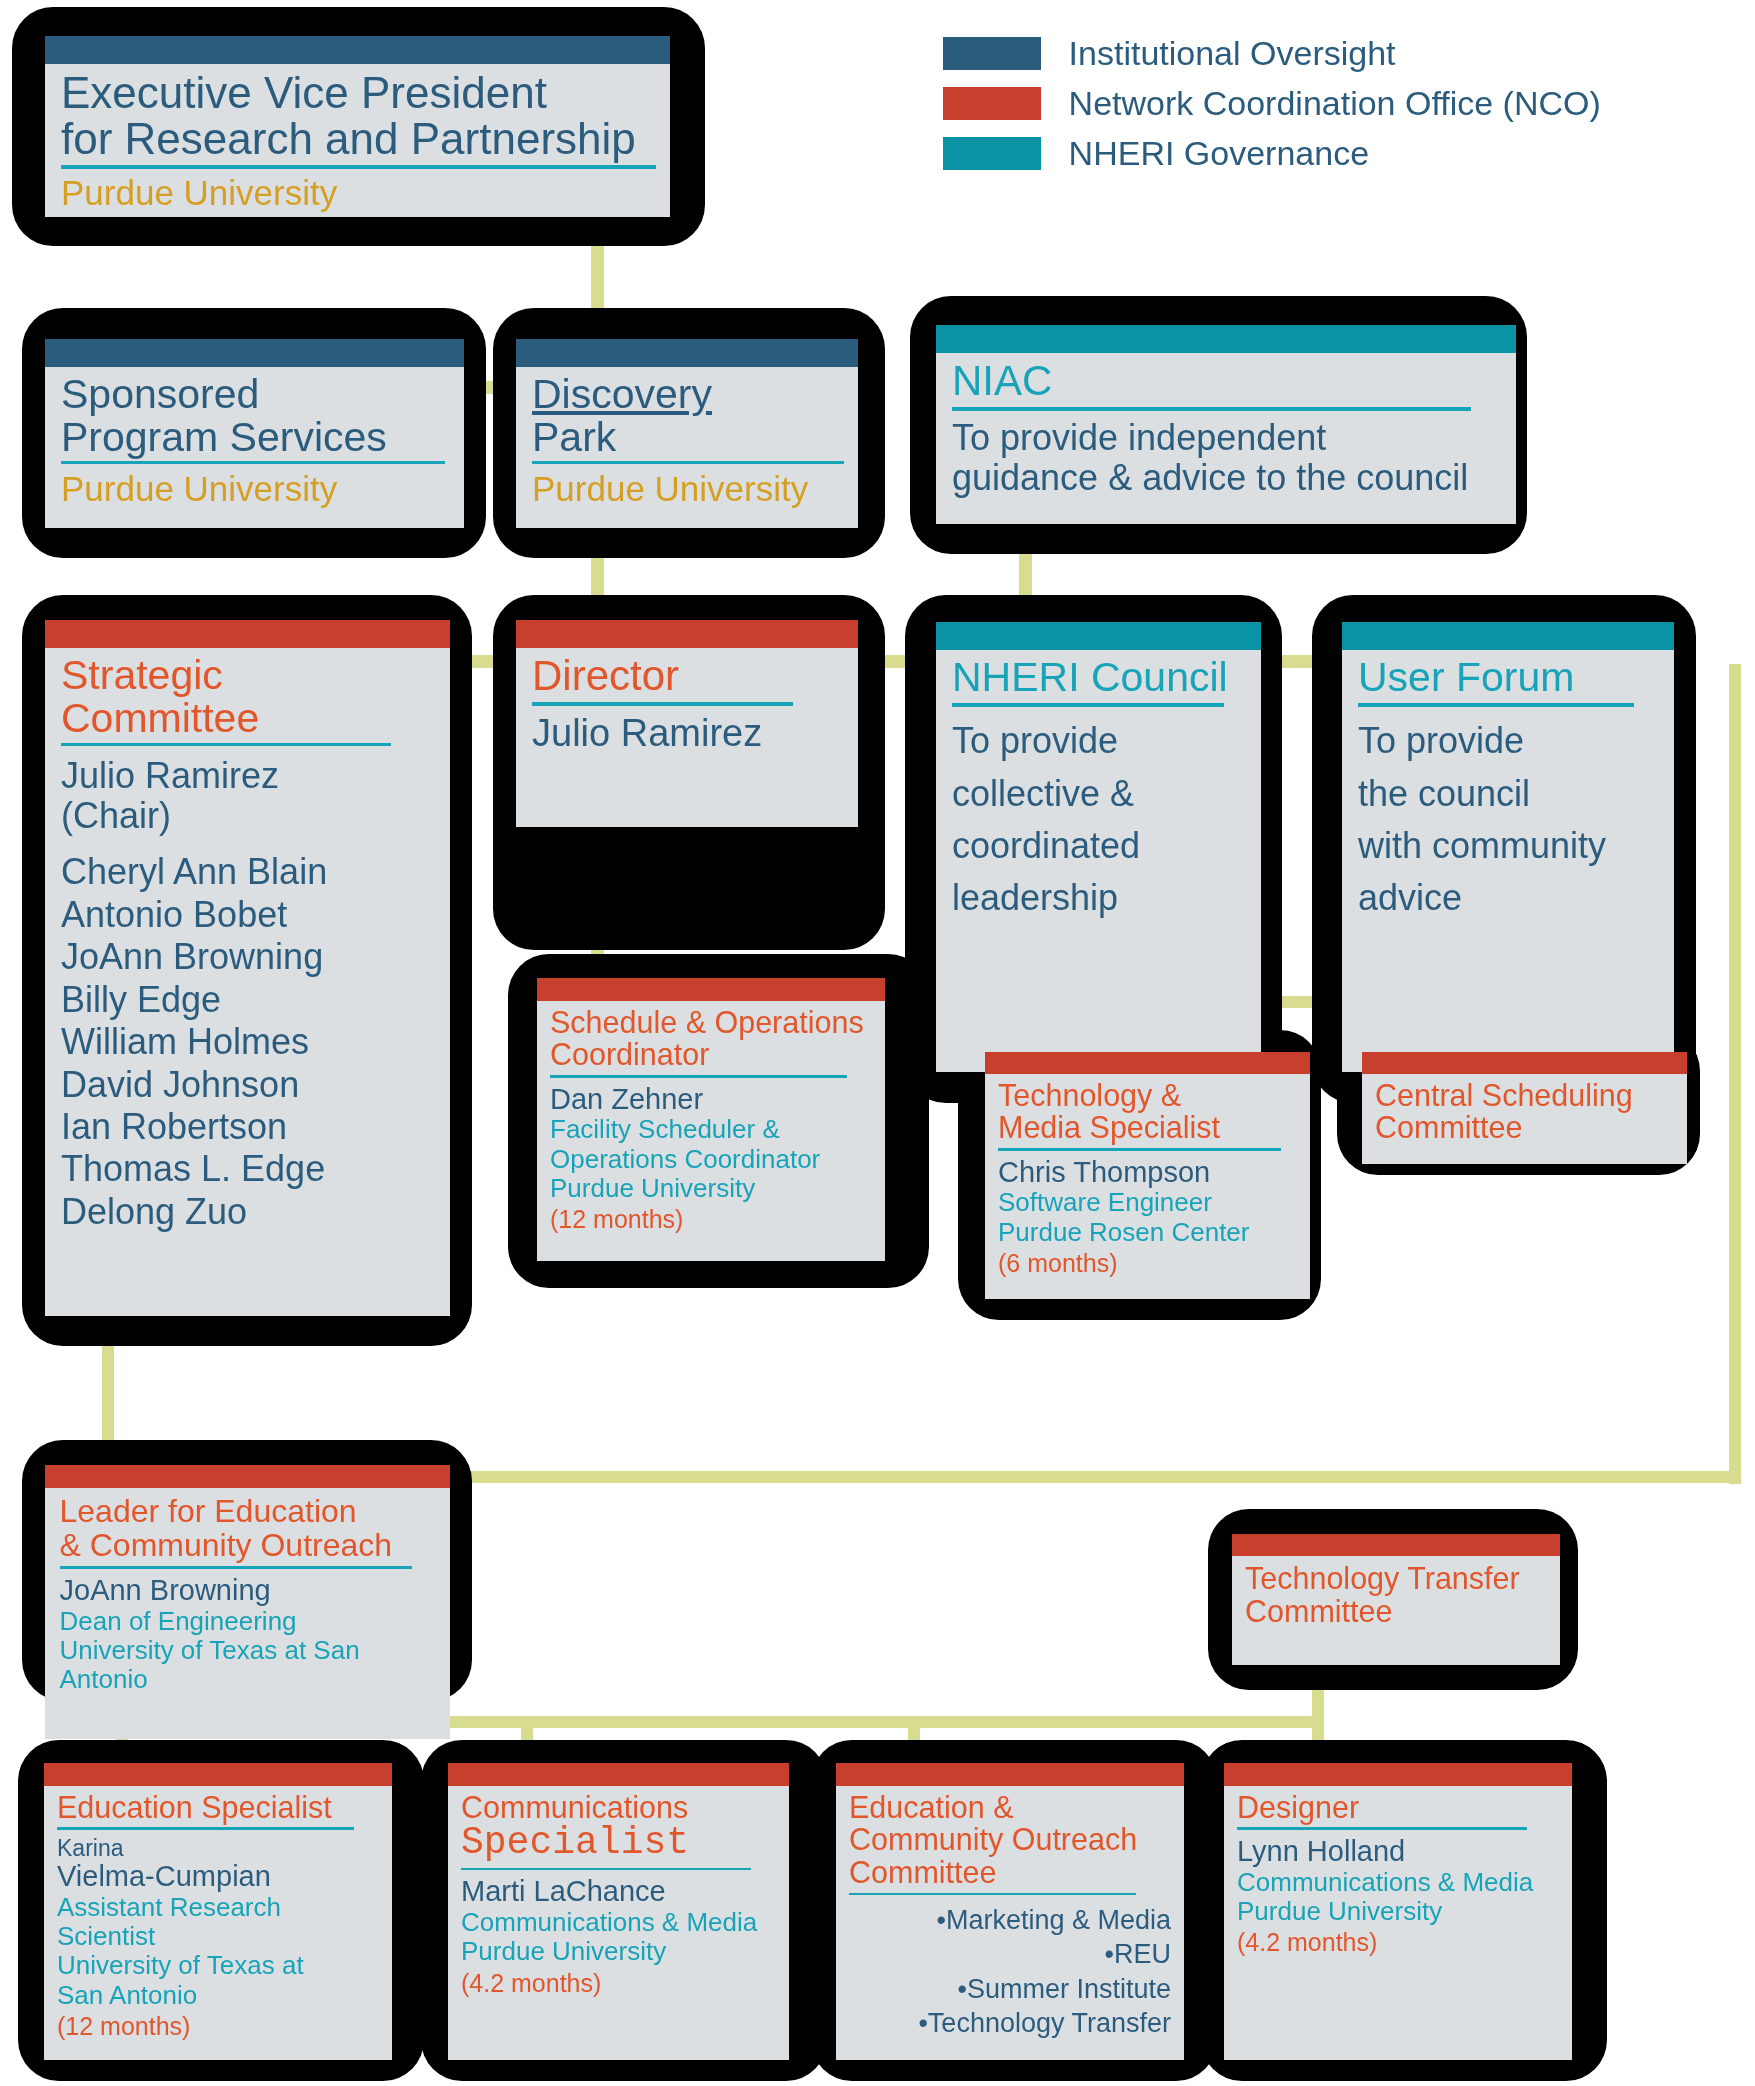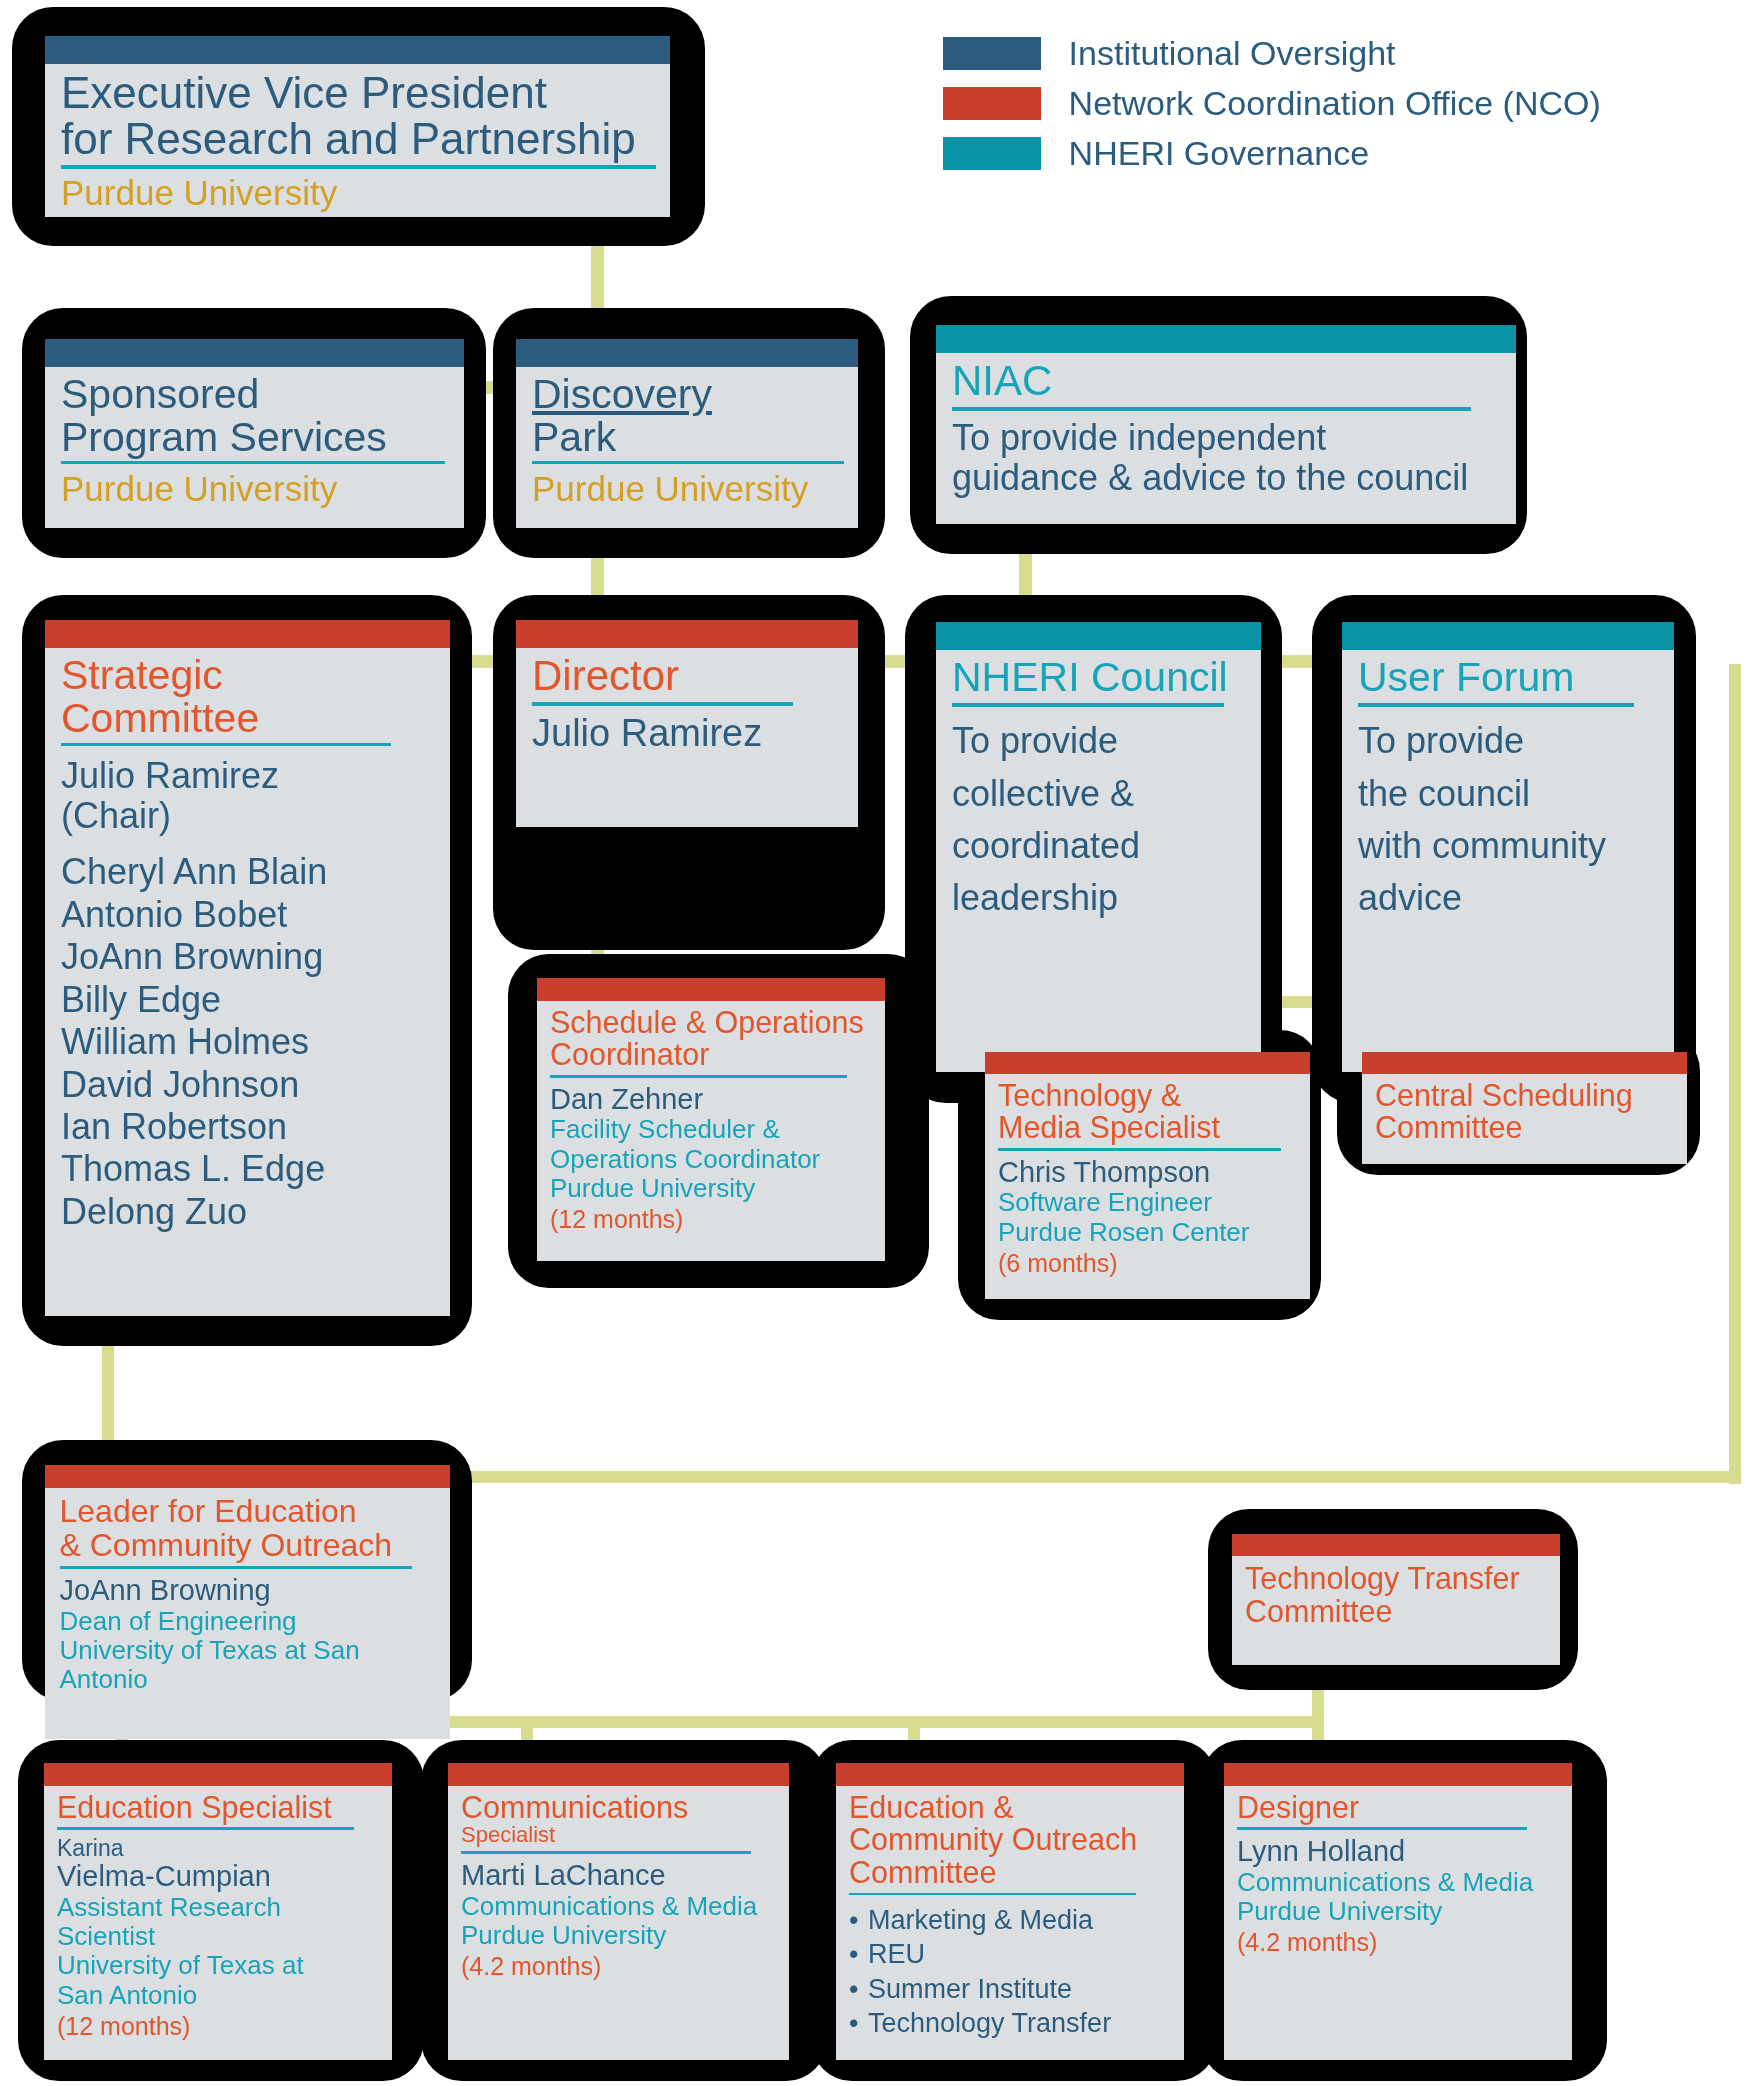--- a/index.html
+++ b/index.html
@@ -35,21 +35,21 @@
   
   #legend{position:absolute;left:943px;top:36px;z-index:5;}
   .leg-row{display:flex;align-items:center;margin-bottom:16px;}
   .leg-sw{width:98px;height:33px;margin-right:27.6px;flex:none;}
   .leg-lab{font-size:34px;color:#2b5c7e;line-height:1;white-space:nowrap;}
 
   
   .mlist{margin:0;padding:0;list-style:none;}
   .mlist li{line-height:1.18;}
   .blist{margin:0;padding:0;list-style:none;}
-  .blist li{line-height:1.28;}
+  .blist li{line-height:1.28;text-align:right;}
   .blist li:before{content:"\2022";display:inline-block;width:19px;}
 </style>
 </head>
 <body>
 
 <div id="stage">
 
   <div class="conn" style="left:591px;top:212px;width:13px;height:395px;"></div>
   <div class="conn" style="left:464px;top:381px;width:141px;height:13px;"></div>
   <div class="conn" style="left:591px;top:508px;width:13px;height:319px;"></div>
@@ -263,21 +263,21 @@
       <div class="sub t-teal" style="font-size:26px;">San Antonio</div>
       <div class="sub t-red" style="font-size:25px;margin-top:2.2px;">(12 months)</div>
     </div>
   </div>
 
   <div class="frame" style="left:421px;top:1740px;width:406px;height:341px;"></div>
   <div class="card" style="left:448px;top:1763px;width:341px;height:297px;">
     <div class="bar bar-red" style="height:23px;"></div>
     <div class="body" style="padding:5.8px 13px 7.3px 13px;">
       <div class="title t-red" style="font-size:30.5px;">Communications</div>
-      <div class="title t-red" style="font-size:22px;">Specialist</div>
+      <div class="title t-red" style="font-size:38px;font-family:Liberation Mono, monospace;">Specialist</div>
       <div class="rule thin" style="width:290px;margin-top:4.4px;margin-bottom:5.8px;"></div>
       <div class="name t-blue" style="font-size:29px;">Marti LaChance</div>
       <div class="sub t-teal" style="font-size:26px;">Communications &amp; Media</div>
       <div class="sub t-teal" style="font-size:26px;">Purdue University</div>
       <div class="sub t-red" style="font-size:25px;margin-top:2.2px;">(4.2 months)</div>
     </div>
   </div>
 
   <div class="frame" style="left:811px;top:1740px;width:406px;height:341px;"></div>
   <div class="card" style="left:836px;top:1763px;width:348px;height:297px;">

